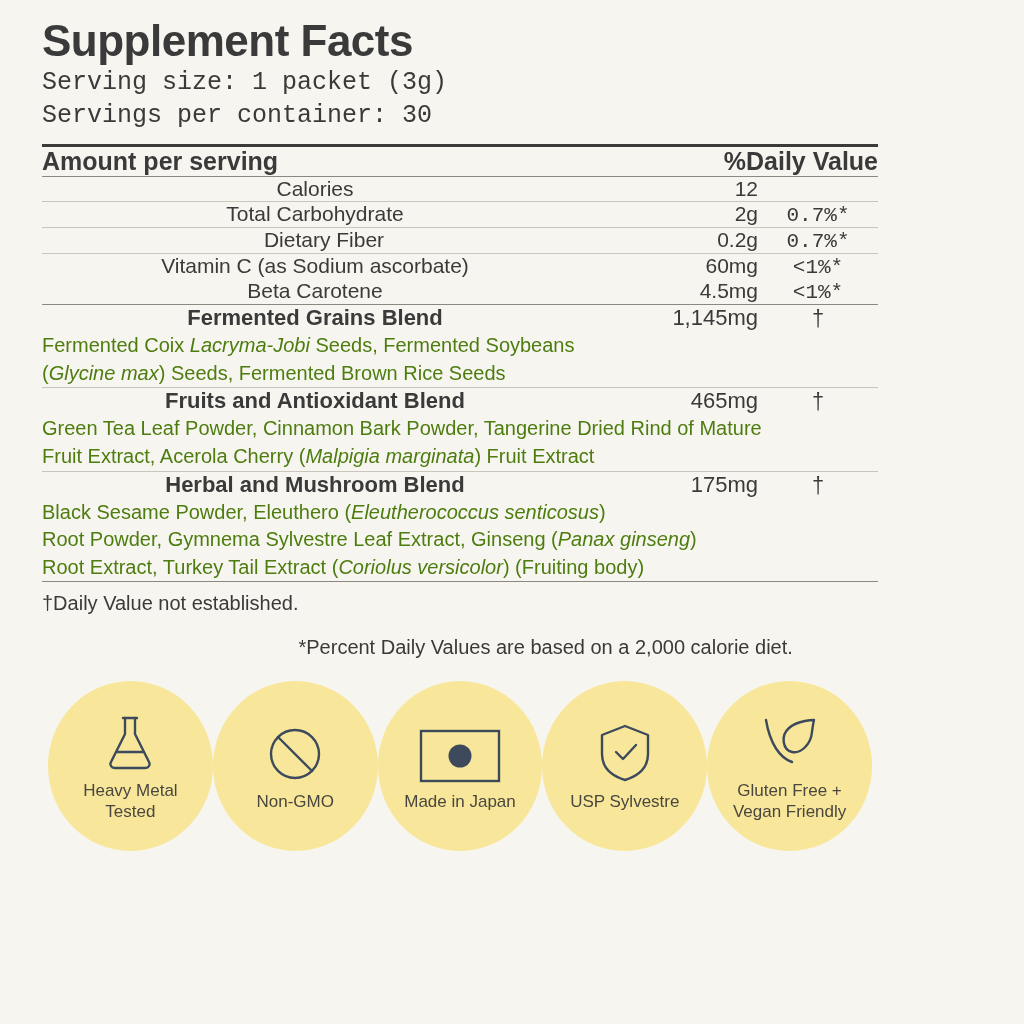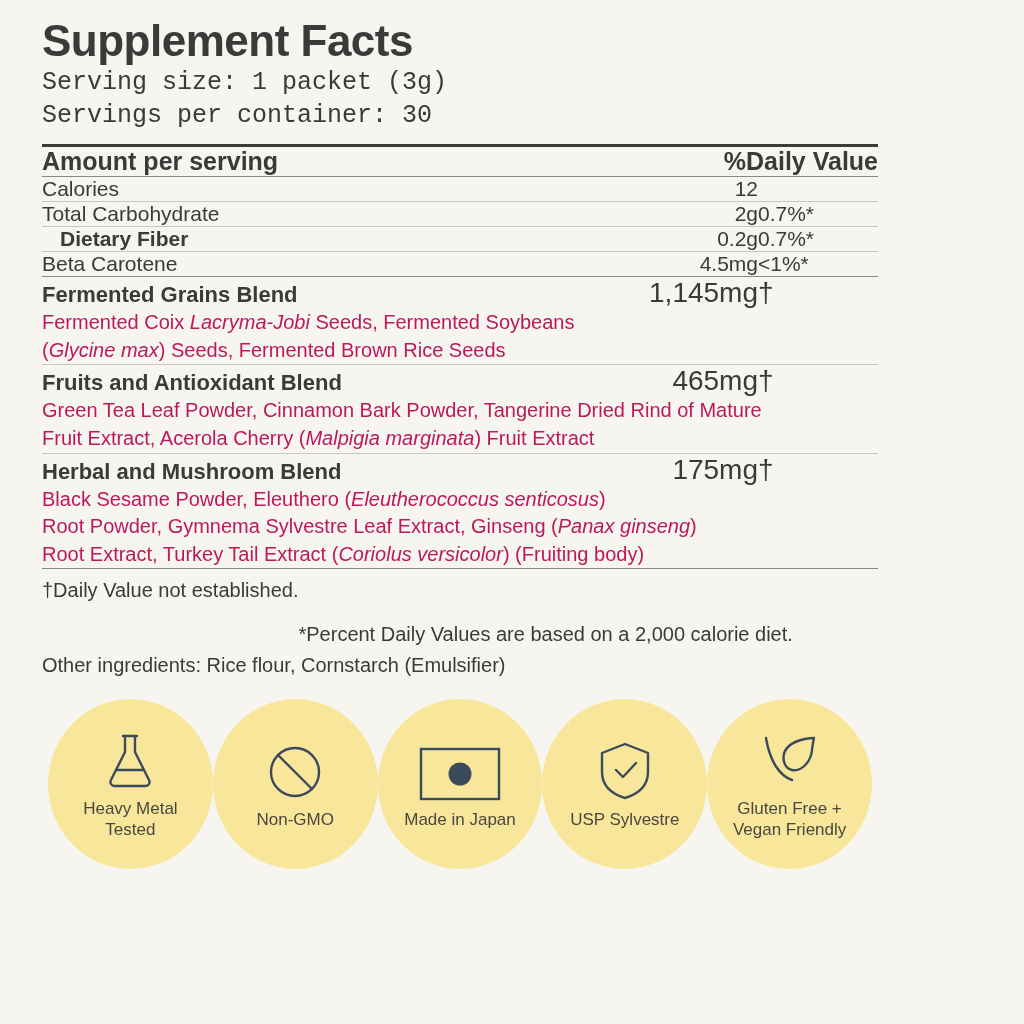--- a/index.html
+++ b/index.html
@@ -49,60 +49,60 @@
   }
   table.facts {
     width: 100%;
     border-collapse: collapse;
     table-layout: fixed;
   }
   table.facts td {
     vertical-align: baseline;
     padding: 0;
   }
-  .col-name { width: auto; }
+  .col-name { width: auto; text-align: center; }
   .col-amt  { width: 170px; text-align: right; }
-  .col-dv   { width: 120px; text-align: left; }
+  .col-dv   { width: 120px; text-align: center; font-family: Liberation Mono, monospace; }
 
   .hdr-row td {
     font-size: 25px;
     font-weight: bold;
     padding: 10px 0 10px 0;
     margin-left: 16px;
   }
   .hdr-dv {
     text-align: right;
     font-weight: bold;
     font-size: 25px;
   }
 
   .row td {
     font-size: 21px;
     padding: 7px 0 7px 0;
     color: #3a3a3a;
   }
-  .row.indent td.col-name { padding-left: 18px; font-weight: bold; }
+  .row.indent td.col-name { padding-left: 18px; }
   .row .col-amt { font-size: 21px; }
   .row .col-dv { font-size: 21px; }
 
   .blend-head td {
     font-size: 22px;
     font-weight: bold;
     padding: 9px 0 4px 0;
   }
   .blend-head .col-amt,
   .blend-head .col-dv {
     font-weight: normal;
-    font-size: 28px;
+    font-size: 22px;
   }
   .blend-body td {
     font-size: 20px;
     line-height: 1.38;
     padding: 0 0 9px 14px;
-    color: #be185d;
+    color: #4d7c0f;
   }
   .blend-body i { font-style: italic; }
 
   .tight td { padding-top: 5px; padding-bottom: 2px; }
   .tight2 td { padding-top: 0px; padding-bottom: 8px; }
 
   .footnotes {
     display: flex;
     justify-content: flex-start;
     font-size: 20px;
@@ -220,20 +220,25 @@
     </table>
   <div class="rule-thin"></div>
 
   <table class="facts">
     <colgroup>
       <col class="col-name">
         <col class="col-amt">
         <col class="col-dv">
     </colgroup>
     <tbody>
+        <tr class="row tight">
+      <td class="col-name">Vitamin C (as Sodium ascorbate)</td>
+      <td class="col-amt">60mg</td>
+      <td class="col-dv">&lt;1%*</td>
+    </tr>
     <tr class="row tight2">
       <td class="col-name">Beta Carotene</td>
       <td class="col-amt">4.5mg</td>
       <td class="col-dv">&lt;1%*</td>
     </tr>
   </tbody>
     </table>
   <div class="rule-med"></div>
 
   <table class="facts">
@@ -300,21 +305,20 @@
       </td>
     </tr>
   </tbody>
     </table>
   <div class="rule-med"></div>
 
   <div class="footnotes">
     <div>†Daily Value not established.</div>
     <div class="footnote-right">*Percent Daily Values are based on a 2,000 calorie diet.</div>
   </div>
-  <div class="other-ing">Other ingredients: Rice flour, Cornstarch (Emulsifier)</div>
 
   <div class="badges">
 
     <div class="badge">
       <div class="icon">
         <svg width="56" height="58" viewBox="0 0 56 58" fill="none" stroke="#3d4a5c" stroke-width="2.4" stroke-linecap="round" stroke-linejoin="round">
           <path d="M21 4 h14"></path>
           <path d="M23 4 v16 L9 48 a4 4 0 0 0 3.5 6 h31 A4 4 0 0 0 47 48 L33 20 V4"></path>
           <path d="M15 38 h26"></path>
         </svg>

